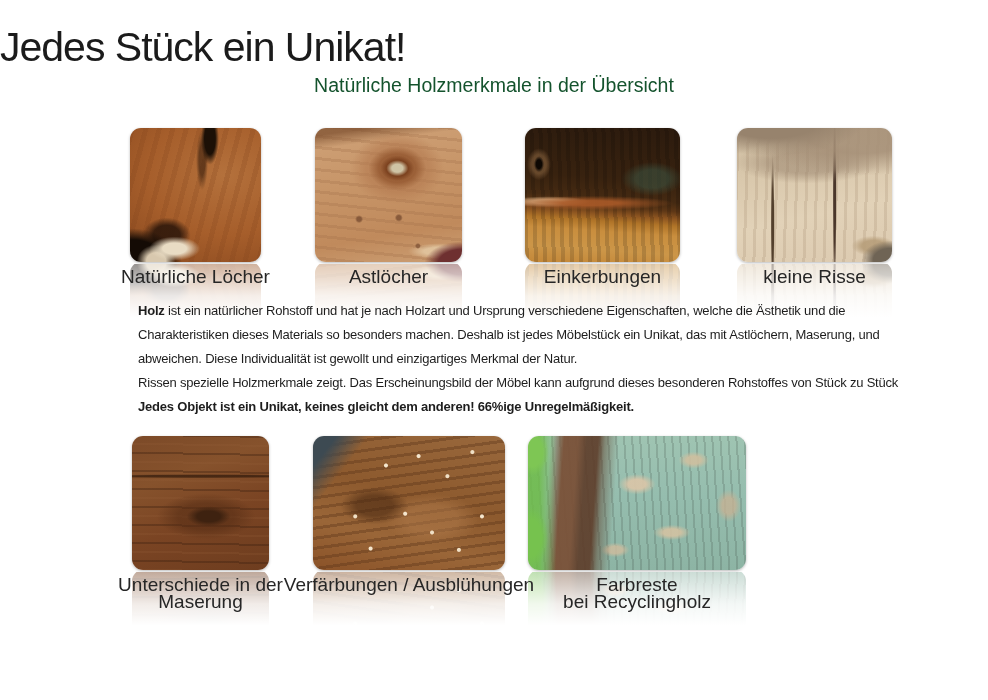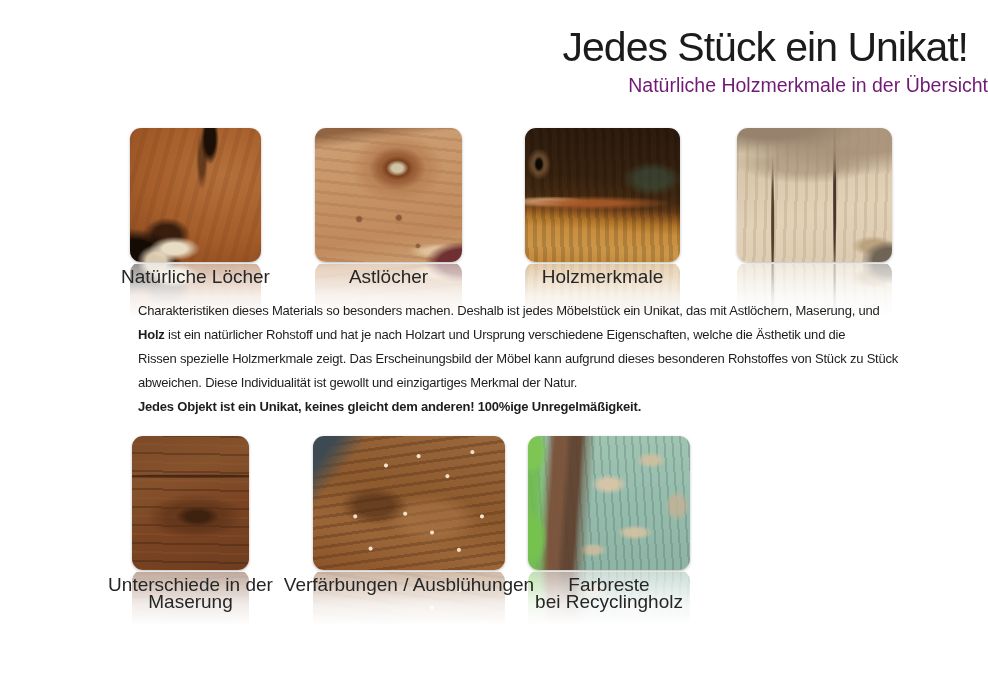--- a/index.html
+++ b/index.html
@@ -1,42 +1,42 @@
 <!DOCTYPE html>
 <html><head>
 <meta charset="utf-8">
 <style>
   html,body{margin:0;padding:0;background:#fff;}
   .canvas{position:relative;width:988px;height:700px;background:#ffffff;overflow:hidden;
           font-family:"Liberation Sans",sans-serif;color:#1f1f1f;}
 
-  .title{position:absolute;top:24px;left:0;width:968px;text-align:right;
+  .title{position:absolute;top:24px;left:0;width:968px;text-align:left;
          font-size:41px;font-weight:500;letter-spacing:-1px;color:#1b1b1b;}
-  .subtitle{position:absolute;top:74px;left:0;width:988px;text-align:right;
-         font-size:19.5px;font-weight:400;color:#701a75;}
+  .subtitle{position:absolute;top:74px;left:0;width:988px;text-align:center;
+         font-size:19.5px;font-weight:400;color:#14532d;}
 
   .fig{position:absolute;height:200px;}
   .photo{position:absolute;left:0;top:0;width:100%;height:134px;border-radius:11px;
          box-shadow:0 1px 3px rgba(0,0,0,.28);}
   .refl{position:absolute;left:0;top:136px;width:100%;height:58px;overflow:hidden;}
   .refl .mirror{position:absolute;left:0;top:-2px;width:100%;height:134px;
          transform:scaleY(-1);border-radius:11px;opacity:.85;}
   .refl .fade{position:absolute;left:-6px;right:-6px;top:0;height:100%;
          background:linear-gradient(180deg,rgba(255,255,255,.48) 0%,rgba(255,255,255,.88) 55%,#fff 92%);}
   .caption{position:absolute;top:141px;left:-45px;right:-45px;text-align:center;z-index:3;
          font-size:19px;line-height:16.5px;color:#262626;white-space:pre-line;}
 
   
   .f1{left:130px;top:128px;width:131px;}
   .f2{left:315px;top:128px;width:147px;}
   .f3{left:525px;top:128px;width:155px;}
   .f4{left:737px;top:128px;width:155px;}
-  .f5{left:132px;top:436px;width:117px;}
+  .f5{left:132px;top:436px;width:137px;}
   .f6{left:313px;top:436px;width:192px;}
-  .f7{left:528px;top:436px;width:162px;}
+  .f7{left:528px;top:436px;width:178px;padding-left:40px;}
   .f8{left:730px;top:436px;width:167px;}
 
   .desc{position:absolute;left:138px;top:299px;width:840px;font-size:13px;
         letter-spacing:-.2px;color:#1d1d1d;}
   .desc .dline{height:24px;line-height:24px;white-space:nowrap;}
   .desc .b{font-weight:bold;}
 
   
   .wood1{background:
     radial-gradient(9px 26px at 61% 8%, #1c1006 60%, rgba(28,16,6,0) 100%),
@@ -148,36 +148,37 @@
         <div class="fade"></div>
       </div>
     <div class="caption">Astlöcher</div>
   </div>
   <div class="fig f3">
     <div class="photo wood3"></div>
     <div class="refl">
         <div class="mirror wood3"></div>
         <div class="fade"></div>
       </div>
-    <div class="caption">Holzmerkmale</div>
+    <div class="caption">Einkerbungen</div>
   </div>
   <div class="fig f4">
     <div class="photo wood4"></div>
     <div class="refl">
         <div class="mirror wood4"></div>
         <div class="fade"></div>
       </div>
+    <div class="caption">kleine Risse</div>
   </div>
 
   <div class="desc">
+    <div class="dline"><span class="b">Holz</span><span> ist ein natürlicher Rohstoff und hat je nach Holzart und Ursprung verschiedene Eigenschaften, welche die Ästhetik und die</span></div>
     <div class="dline">Charakteristiken dieses Materials so besonders machen. Deshalb ist jedes Möbelstück ein Unikat, das mit Astlöchern, Maserung, und</div>
-    <div class="dline"><span class="b">Holz</span><span> ist ein natürlicher Rohstoff und hat je nach Holzart und Ursprung verschiedene Eigenschaften, welche die Ästhetik und die</span></div>
+    <div class="dline">abweichen. Diese Individualität ist gewollt und einzigartiges Merkmal der Natur.</div>
     <div class="dline">Rissen spezielle Holzmerkmale zeigt. Das Erscheinungsbild der Möbel kann aufgrund dieses besonderen Rohstoffes von Stück zu Stück</div>
-    <div class="dline">abweichen. Diese Individualität ist gewollt und einzigartiges Merkmal der Natur.</div>
-    <div class="dline b">Jedes Objekt ist ein Unikat, keines gleicht dem anderen! 100%ige Unregelmäßigkeit.</div>
+    <div class="dline b">Jedes Objekt ist ein Unikat, keines gleicht dem anderen! 66%ige Unregelmäßigkeit.</div>
   </div>
 
   <div class="fig f5">
     <div class="photo wood5"></div>
     <div class="refl">
         <div class="mirror wood5"></div>
         <div class="fade"></div>
       </div>
     <div class="caption">Unterschiede in der
 Maserung</div>

